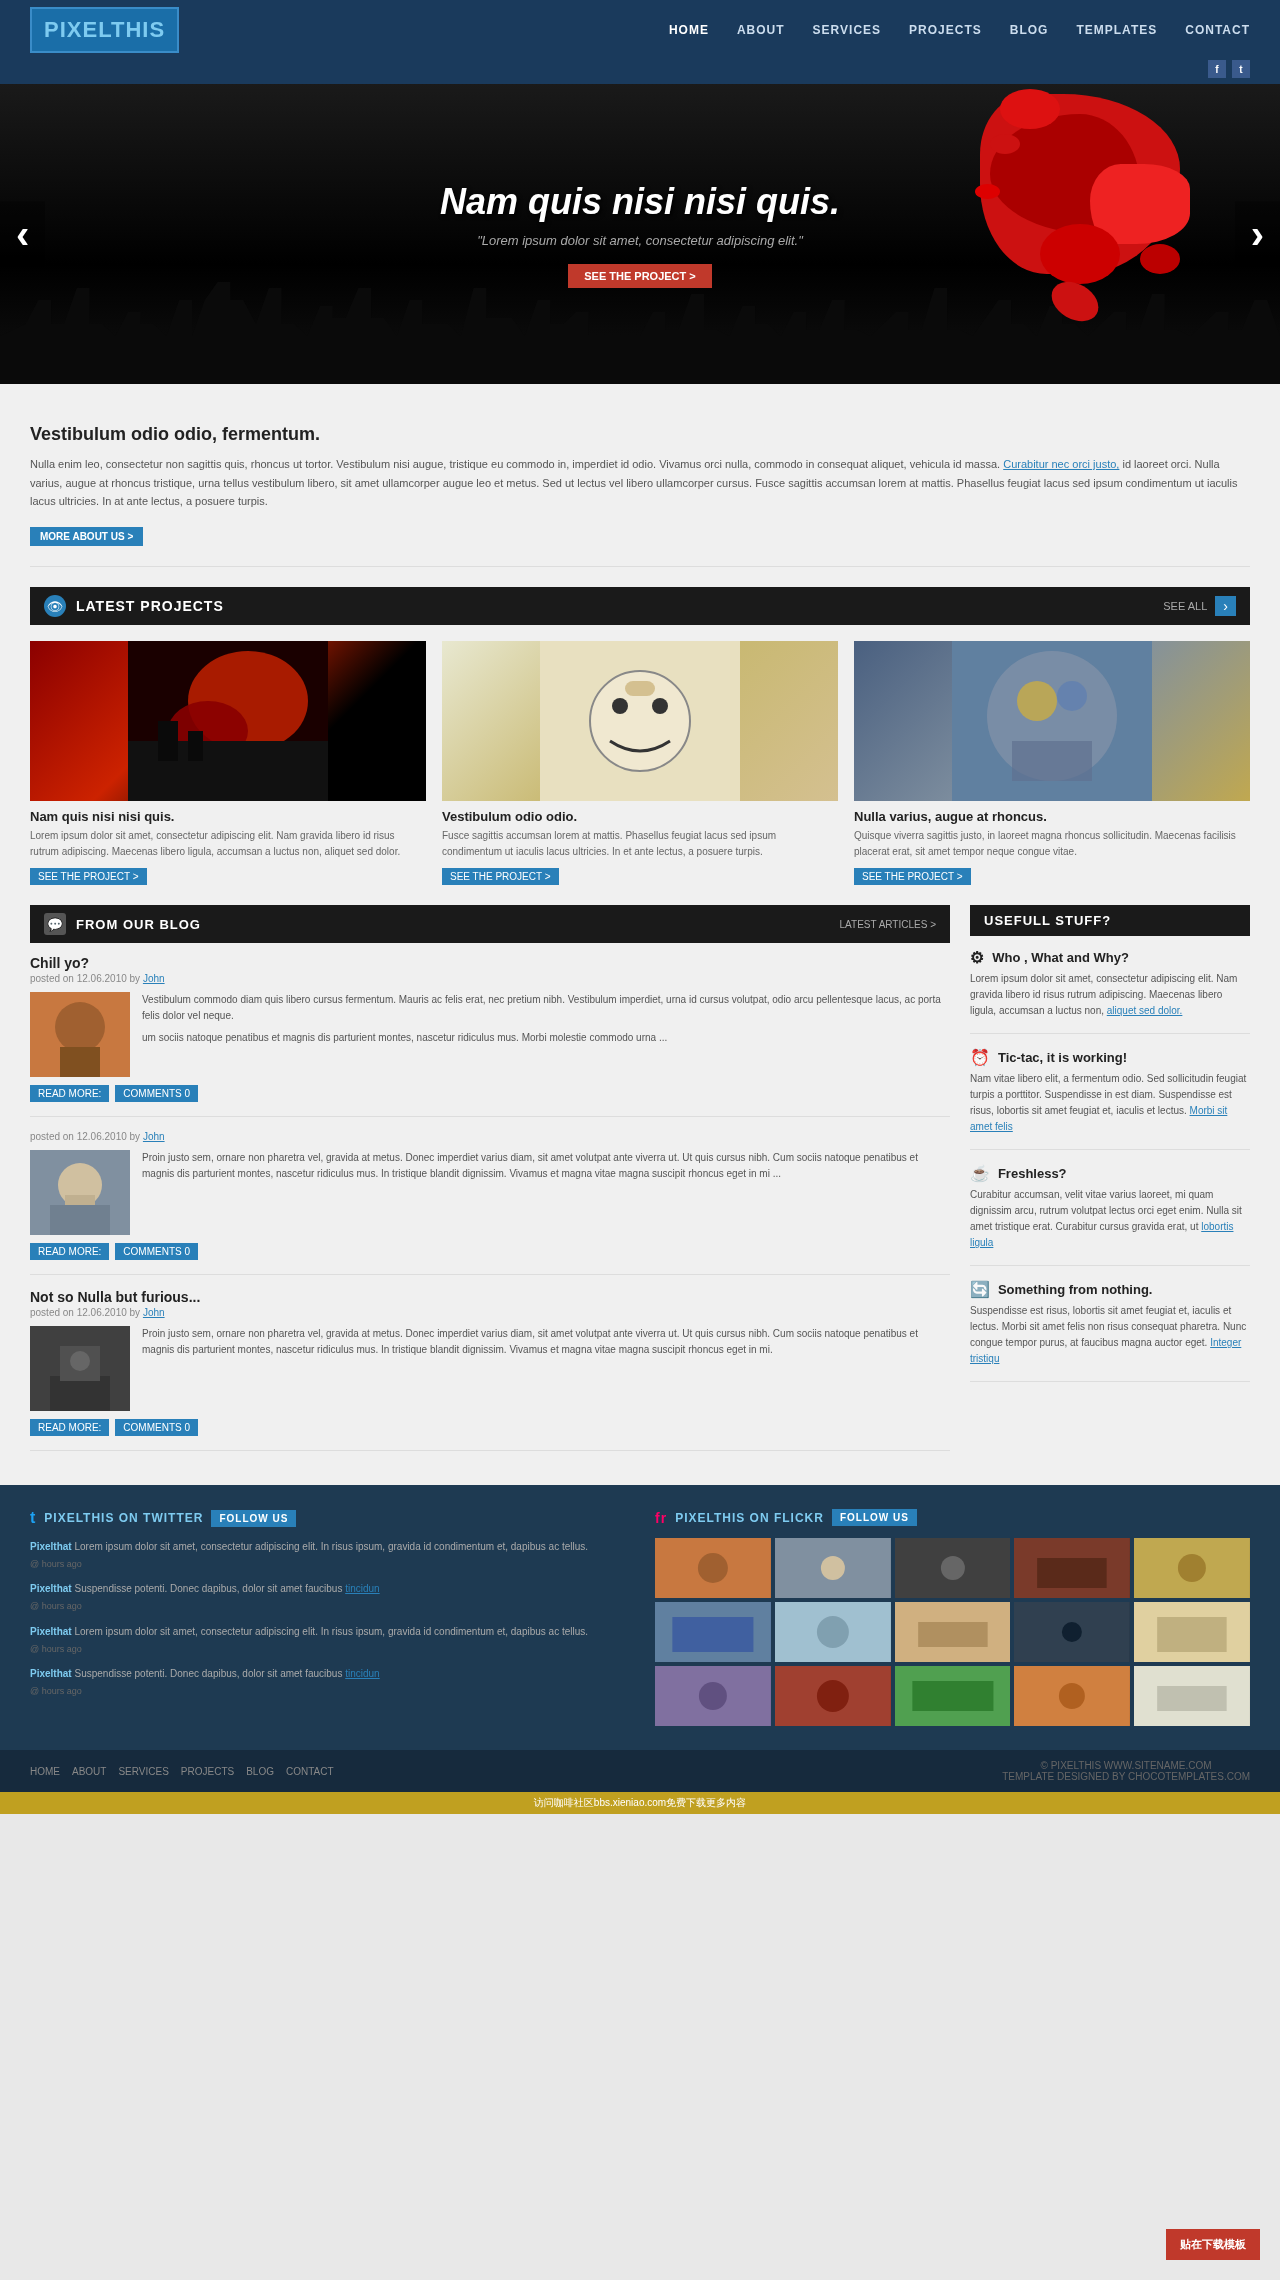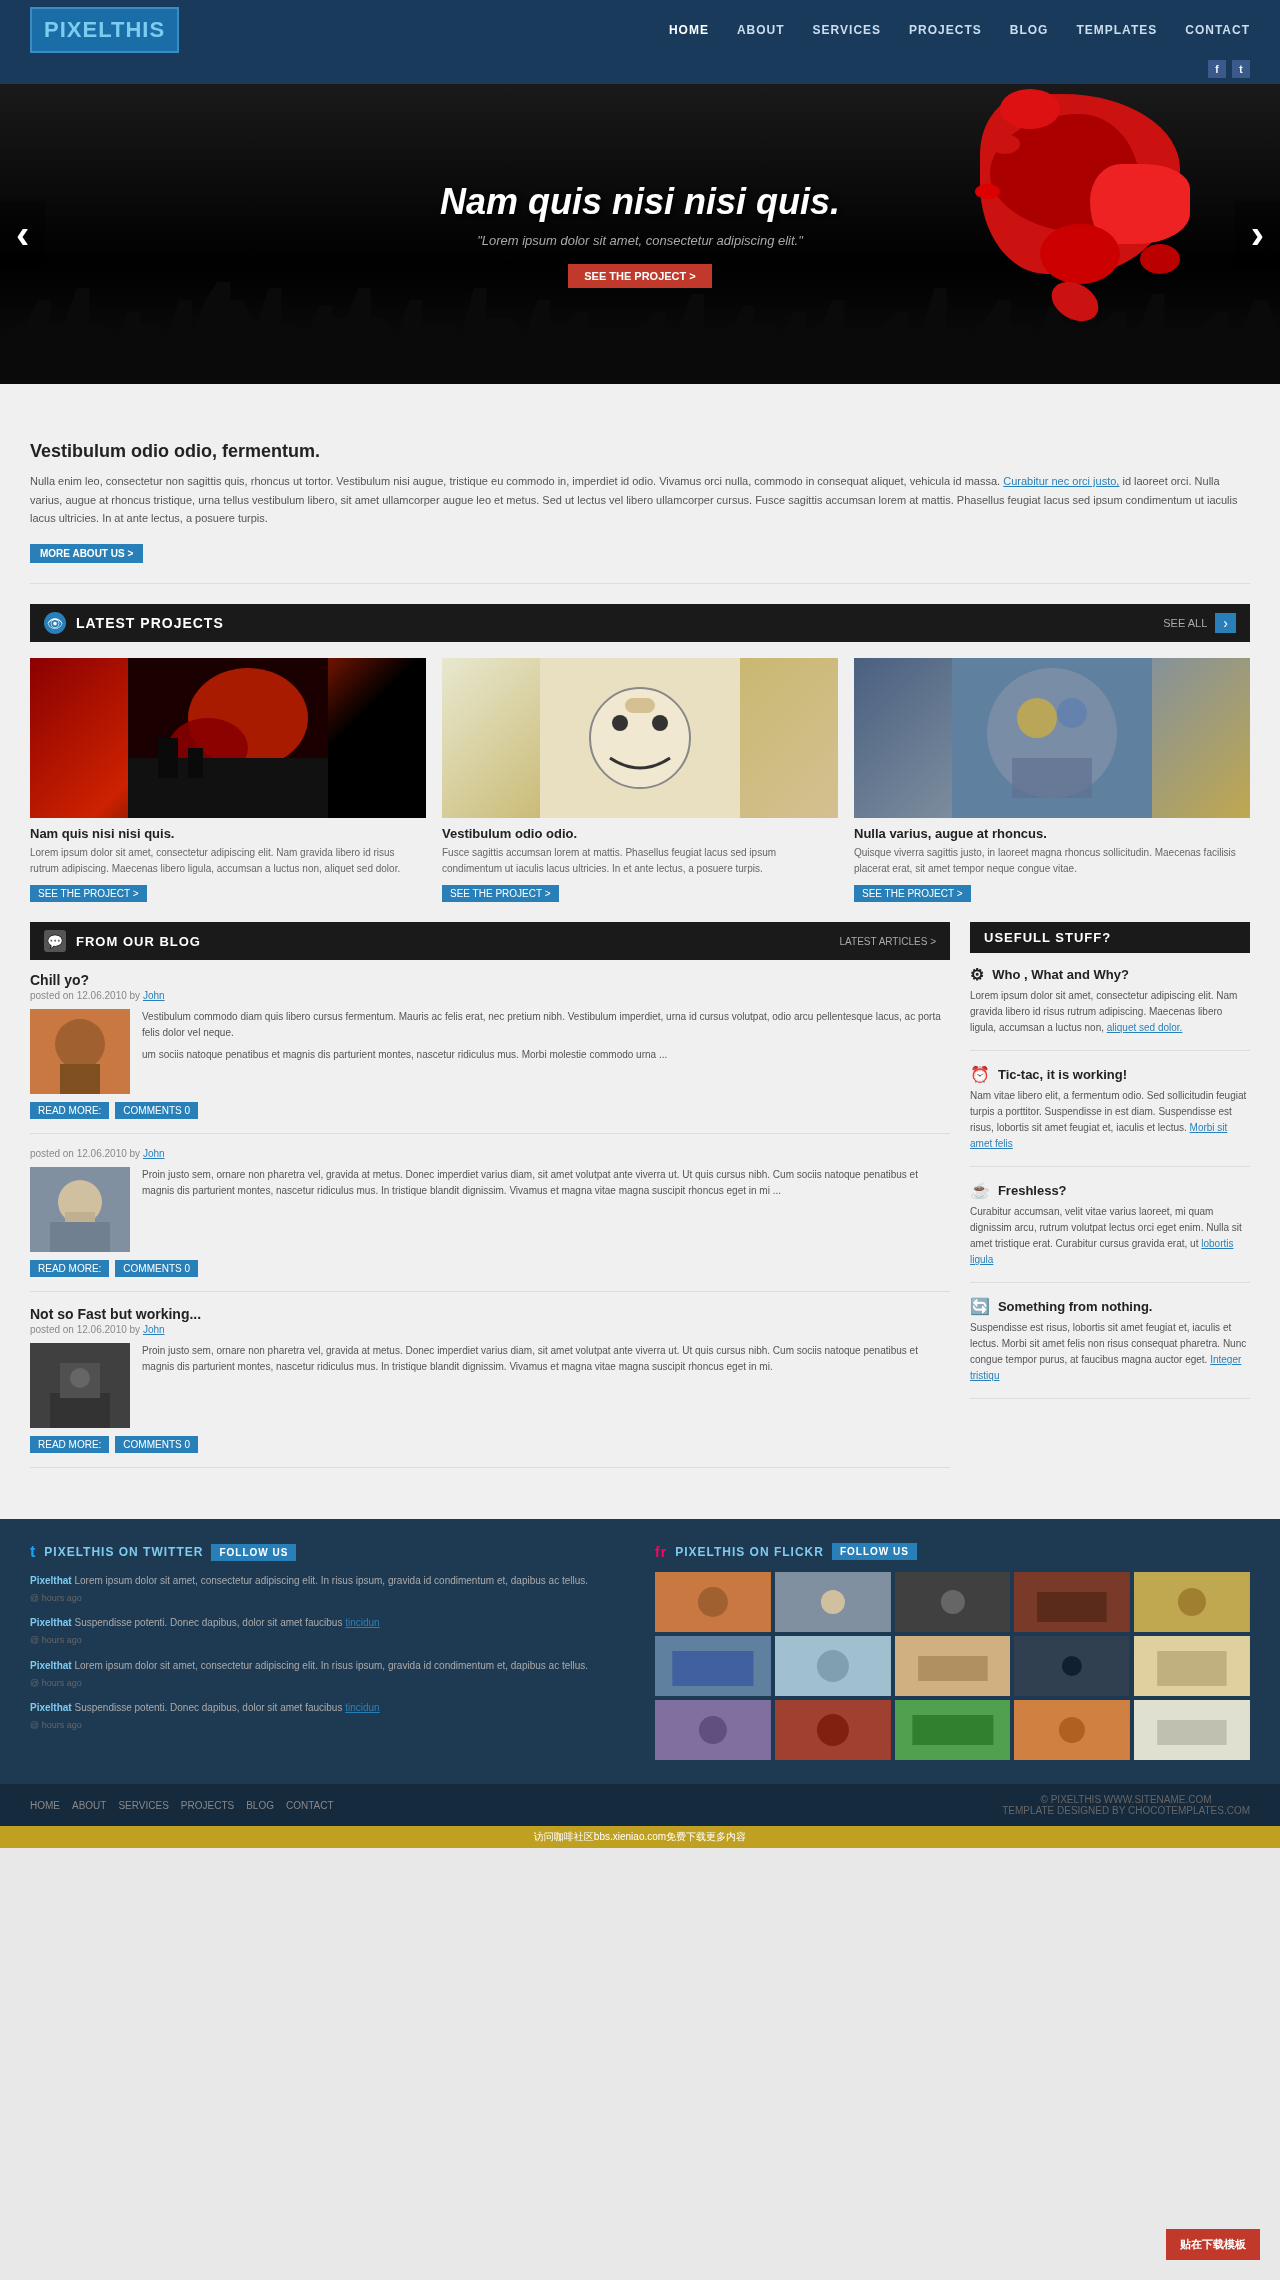--- a/index.html
+++ b/index.html
@@ -22,21 +22,21 @@
     .hero-skyline { position: absolute; bottom: 0; left: 0; right: 0; height: 120px; background: #0a0a0a; clip-path: polygon(0 60%, 2% 50%, 3% 30%, 4% 30%, 4% 50%, 5% 50%, 6% 20%, 7% 20%, 7% 50%, 8% 50%, 9% 60%, 10% 40%, 11% 40%, 11% 50%, 12% 50%, 13% 60%, 14% 30%, 15% 30%, 15% 60%, 16% 30%, 17% 15%, 18% 15%, 18% 30%, 19% 30%, 20% 50%, 21% 20%, 22% 20%, 22% 50%, 23% 50%, 24% 60%, 25% 35%, 26% 35%, 26% 45%, 27% 45%, 28% 20%, 29% 20%, 29% 45%, 30% 45%, 31% 60%, 32% 30%, 33% 30%, 33% 50%, 35% 50%, 36% 60%, 37% 20%, 38% 20%, 38% 45%, 40% 45%, 41% 60%, 42% 30%, 43% 30%, 43% 50%, 44% 50%, 45% 40%, 46% 40%, 46% 60%, 50% 60%, 51% 40%, 52% 40%, 52% 55%, 53% 55%, 54% 25%, 55% 25%, 55% 55%, 56% 55%, 57% 60%, 58% 35%, 59% 35%, 59% 50%, 60% 50%, 61% 60%, 62% 40%, 63% 40%, 63% 55%, 64% 55%, 65% 30%, 66% 30%, 66% 55%, 67% 55%, 68% 60%, 70% 40%, 71% 40%, 71% 55%, 72% 55%, 73% 20%, 74% 20%, 74% 55%, 75% 55%, 76% 60%, 78% 30%, 79% 30%, 79% 50%, 80% 50%, 81% 60%, 82% 35%, 83% 35%, 83% 50%, 84% 50%, 85% 60%, 87% 40%, 88% 40%, 88% 55%, 89% 55%, 90% 25%, 91% 25%, 91% 55%, 92% 55%, 93% 60%, 95% 40%, 96% 40%, 96% 55%, 97% 55%, 98% 30%, 99% 30%, 100% 60%, 100% 100%, 0 100%); }
     .hero-content { position: relative; z-index: 10; text-align: center; }
     .hero-title { font-size: 36px; font-weight: bold; color: #fff; font-style: italic; text-shadow: 2px 2px 4px #000; margin-bottom: 10px; }
     .hero-subtitle { color: #aaa; font-style: italic; font-size: 13px; margin-bottom: 16px; }
     .hero-btn { background: #c0392b; color: #fff; padding: 6px 16px; font-size: 11px; font-weight: bold; border: none; cursor: pointer; display: inline-block; }
     .hero-arrow { position: absolute; top: 50%; transform: translateY(-50%); color: #fff; font-size: 40px; font-weight: bold; cursor: pointer; z-index: 20; background: rgba(0,0,0,0.3); padding: 10px 16px; }
     .hero-arrow-left { left: 0; }
     .hero-arrow-right { right: 0; }
 
     
-    .main-wrap { background: #f0f0f0; padding: 37px 30px; }
+    .main-wrap { background: #f0f0f0; padding: 20px 30px; }
 
     
     .intro { padding: 20px 0; border-bottom: 1px solid #ddd; margin-bottom: 20px; }
     .intro h2 { font-size: 18px; font-weight: bold; color: #222; margin-bottom: 10px; }
     .intro p { font-size: 11px; color: #555; line-height: 1.7; margin-bottom: 8px; }
     .intro a { color: #2980b9; text-decoration: underline; }
     .btn-small { background: #2980b9; color: #fff; padding: 4px 10px; font-size: 10px; font-weight: bold; border: none; cursor: pointer; display: inline-block; margin-top: 8px; text-transform: uppercase; }
 
     
     .section-header { background: #1a1a1a; display: flex; align-items: center; padding: 8px 14px; margin-bottom: 16px; }
@@ -295,21 +295,21 @@
           </div>
           <div class="blog-text">Proin justo sem, ornare non pharetra vel, gravida at metus. Donec imperdiet varius diam, sit amet volutpat ante viverra ut. Ut quis cursus nibh. Cum sociis natoque penatibus et magnis dis parturient montes, nascetur ridiculus mus. In tristique blandit dignissim. Vivamus et magna vitae magna suscipit rhoncus eget in mi ...</div>
         </div>
         <div class="blog-actions">
           <div class="blog-btn">READ MORE:</div>
           <div class="blog-btn">COMMENTS 0</div>
         </div>
       </div>
 
       <div class="blog-post">
-        <h4>Not so Fast but working...</h4>
+        <h4>Not so Nulla but furious...</h4>
         <div class="blog-meta">posted on <span>12.06.2010</span> by <a href="#">John</a></div>
         <div class="blog-post-body">
           <div class="blog-thumb blog-img-3">
             <svg width="100" height="85" viewBox="0 0 100 85">
               <rect width="100" height="85" fill="#404040"></rect>
               <rect x="20" y="50" width="60" height="35" fill="#333"></rect>
               <rect x="30" y="20" width="40" height="35" fill="#505050"></rect>
               <circle cx="50" cy="35" r="10" fill="#666"></circle>
             </svg>
           </div>

